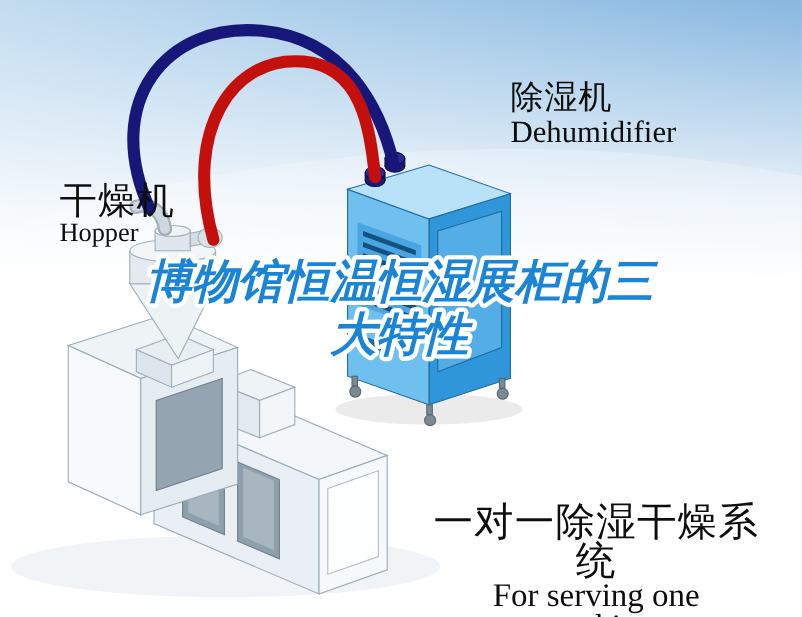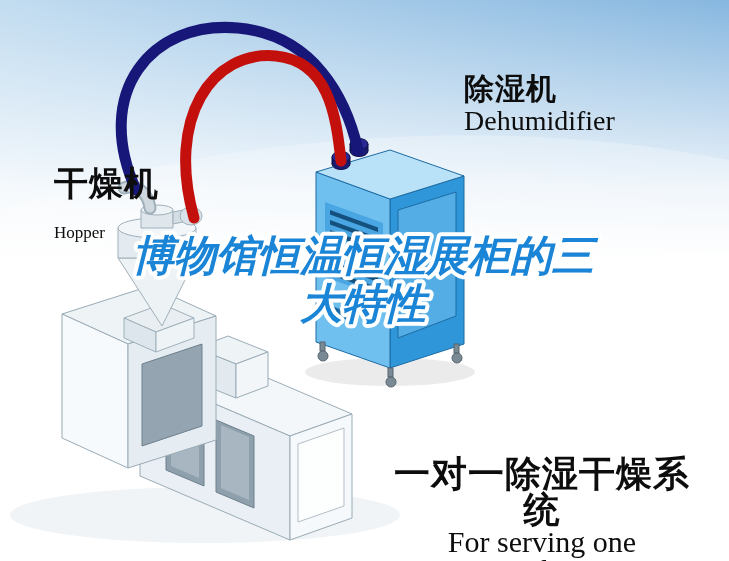--- a/index.html
+++ b/index.html
@@ -5,25 +5,25 @@
   html,body{margin:0;padding:0;background:#fff;}
   .canvas{
     position:relative;width:729px;height:561px;overflow:hidden;
     background:
       linear-gradient(to bottom, rgba(255,255,255,0) 0%, rgba(255,255,255,.85) 34%, #ffffff 46%),
       linear-gradient(100deg, #c2dcf0 0%, #a3c9e8 45%, #7fb2dd 100%);
     font-family:"Liberation Sans", sans-serif;
   }
   .illustration{position:absolute;left:0;top:0;z-index:1;}
   .label{position:absolute;z-index:3;color:#0d0d0d;}
-  .label .cn{font-weight:bold;letter-spacing:1px;}
+  .label .cn{font-weight:normal;letter-spacing:1px;}
   .label .en{font-family:"Liberation Serif", serif;}
   .label-dryer{left:54px;top:168px;}
   .label-dryer .cn{font-size:34px;line-height:31px;text-align:right;}
-  .label-dryer .en{font-size:17px;line-height:27px;margin-top:20px;}
+  .label-dryer .en{font-size:24px;line-height:27px;}
   .label-dehumidifier{left:464px;top:72px;}
   .label-dehumidifier .cn{font-size:30px;line-height:34px;}
   .label-dehumidifier .en{font-size:28px;line-height:30px;}
   .label-system{left:394px;top:456px;width:296px;text-align:center;}
   .label-system .cn{font-size:36px;line-height:36px;}
   .label-system .en{font-size:30px;line-height:28px;}
   .title-svg{position:absolute;left:0;top:224px;z-index:4;}
   .title-svg text{
     font-family:"Liberation Sans", sans-serif;
     font-size:42px;font-weight:bold;font-style:italic;

